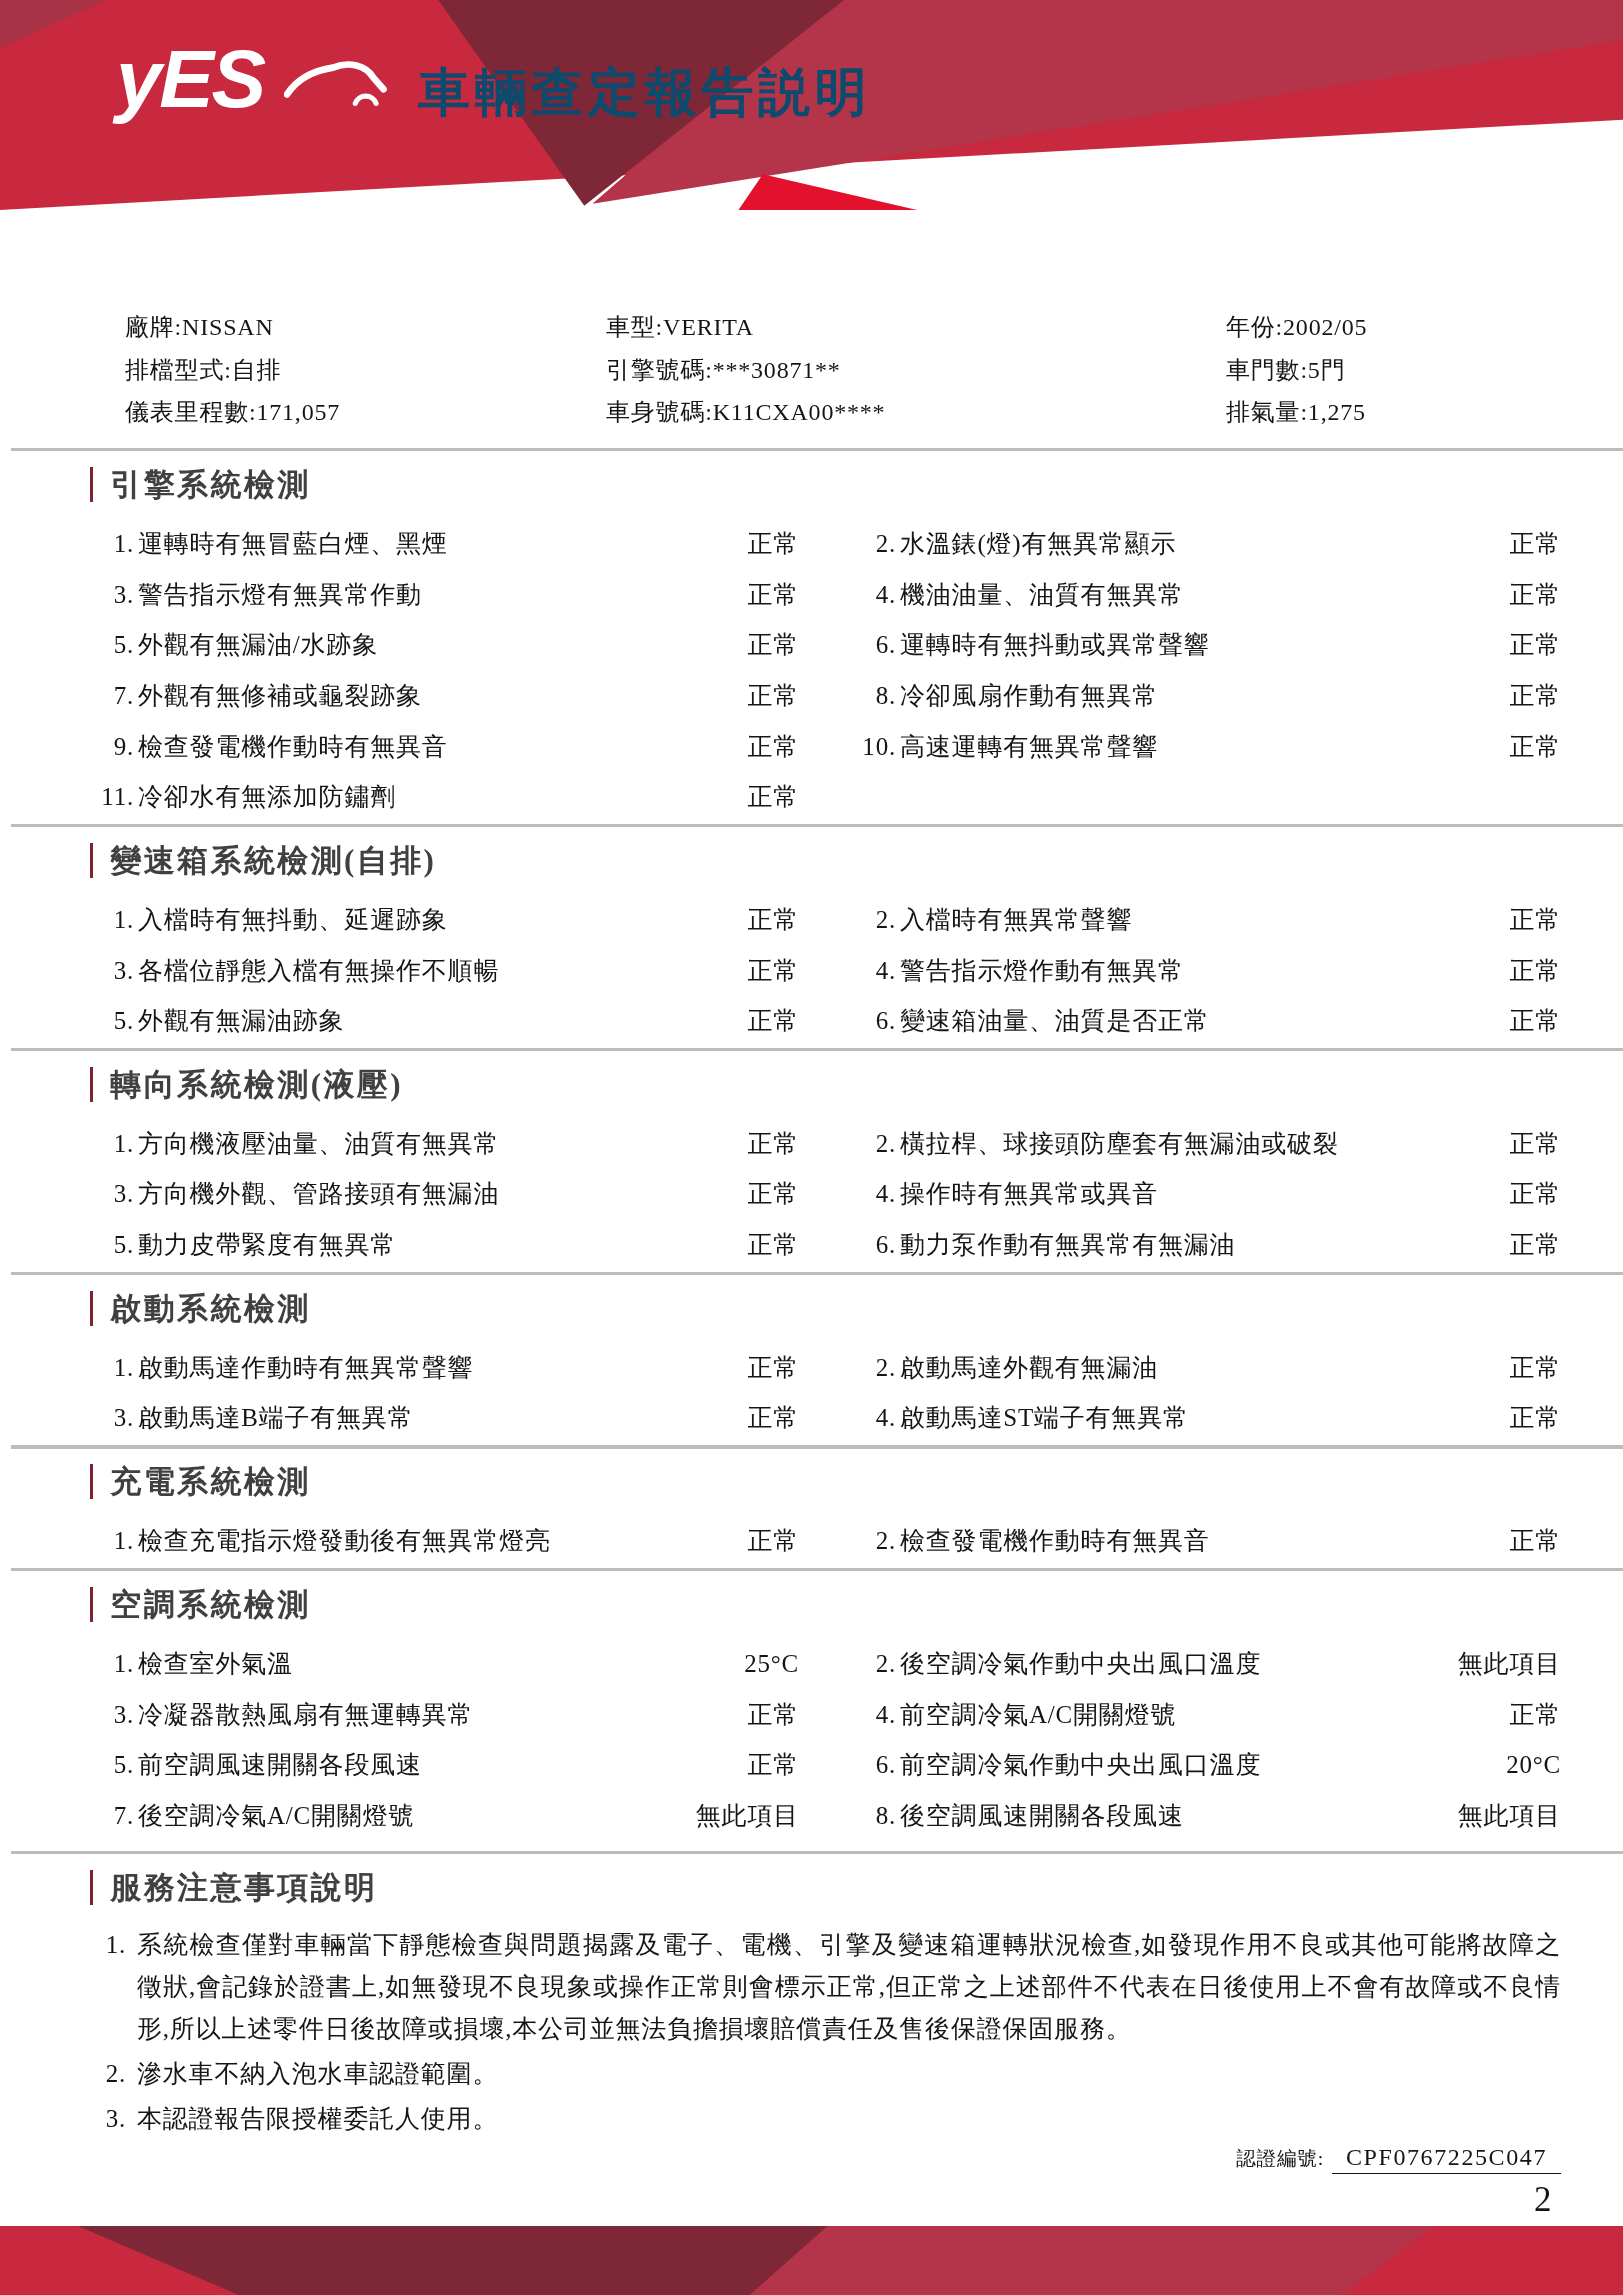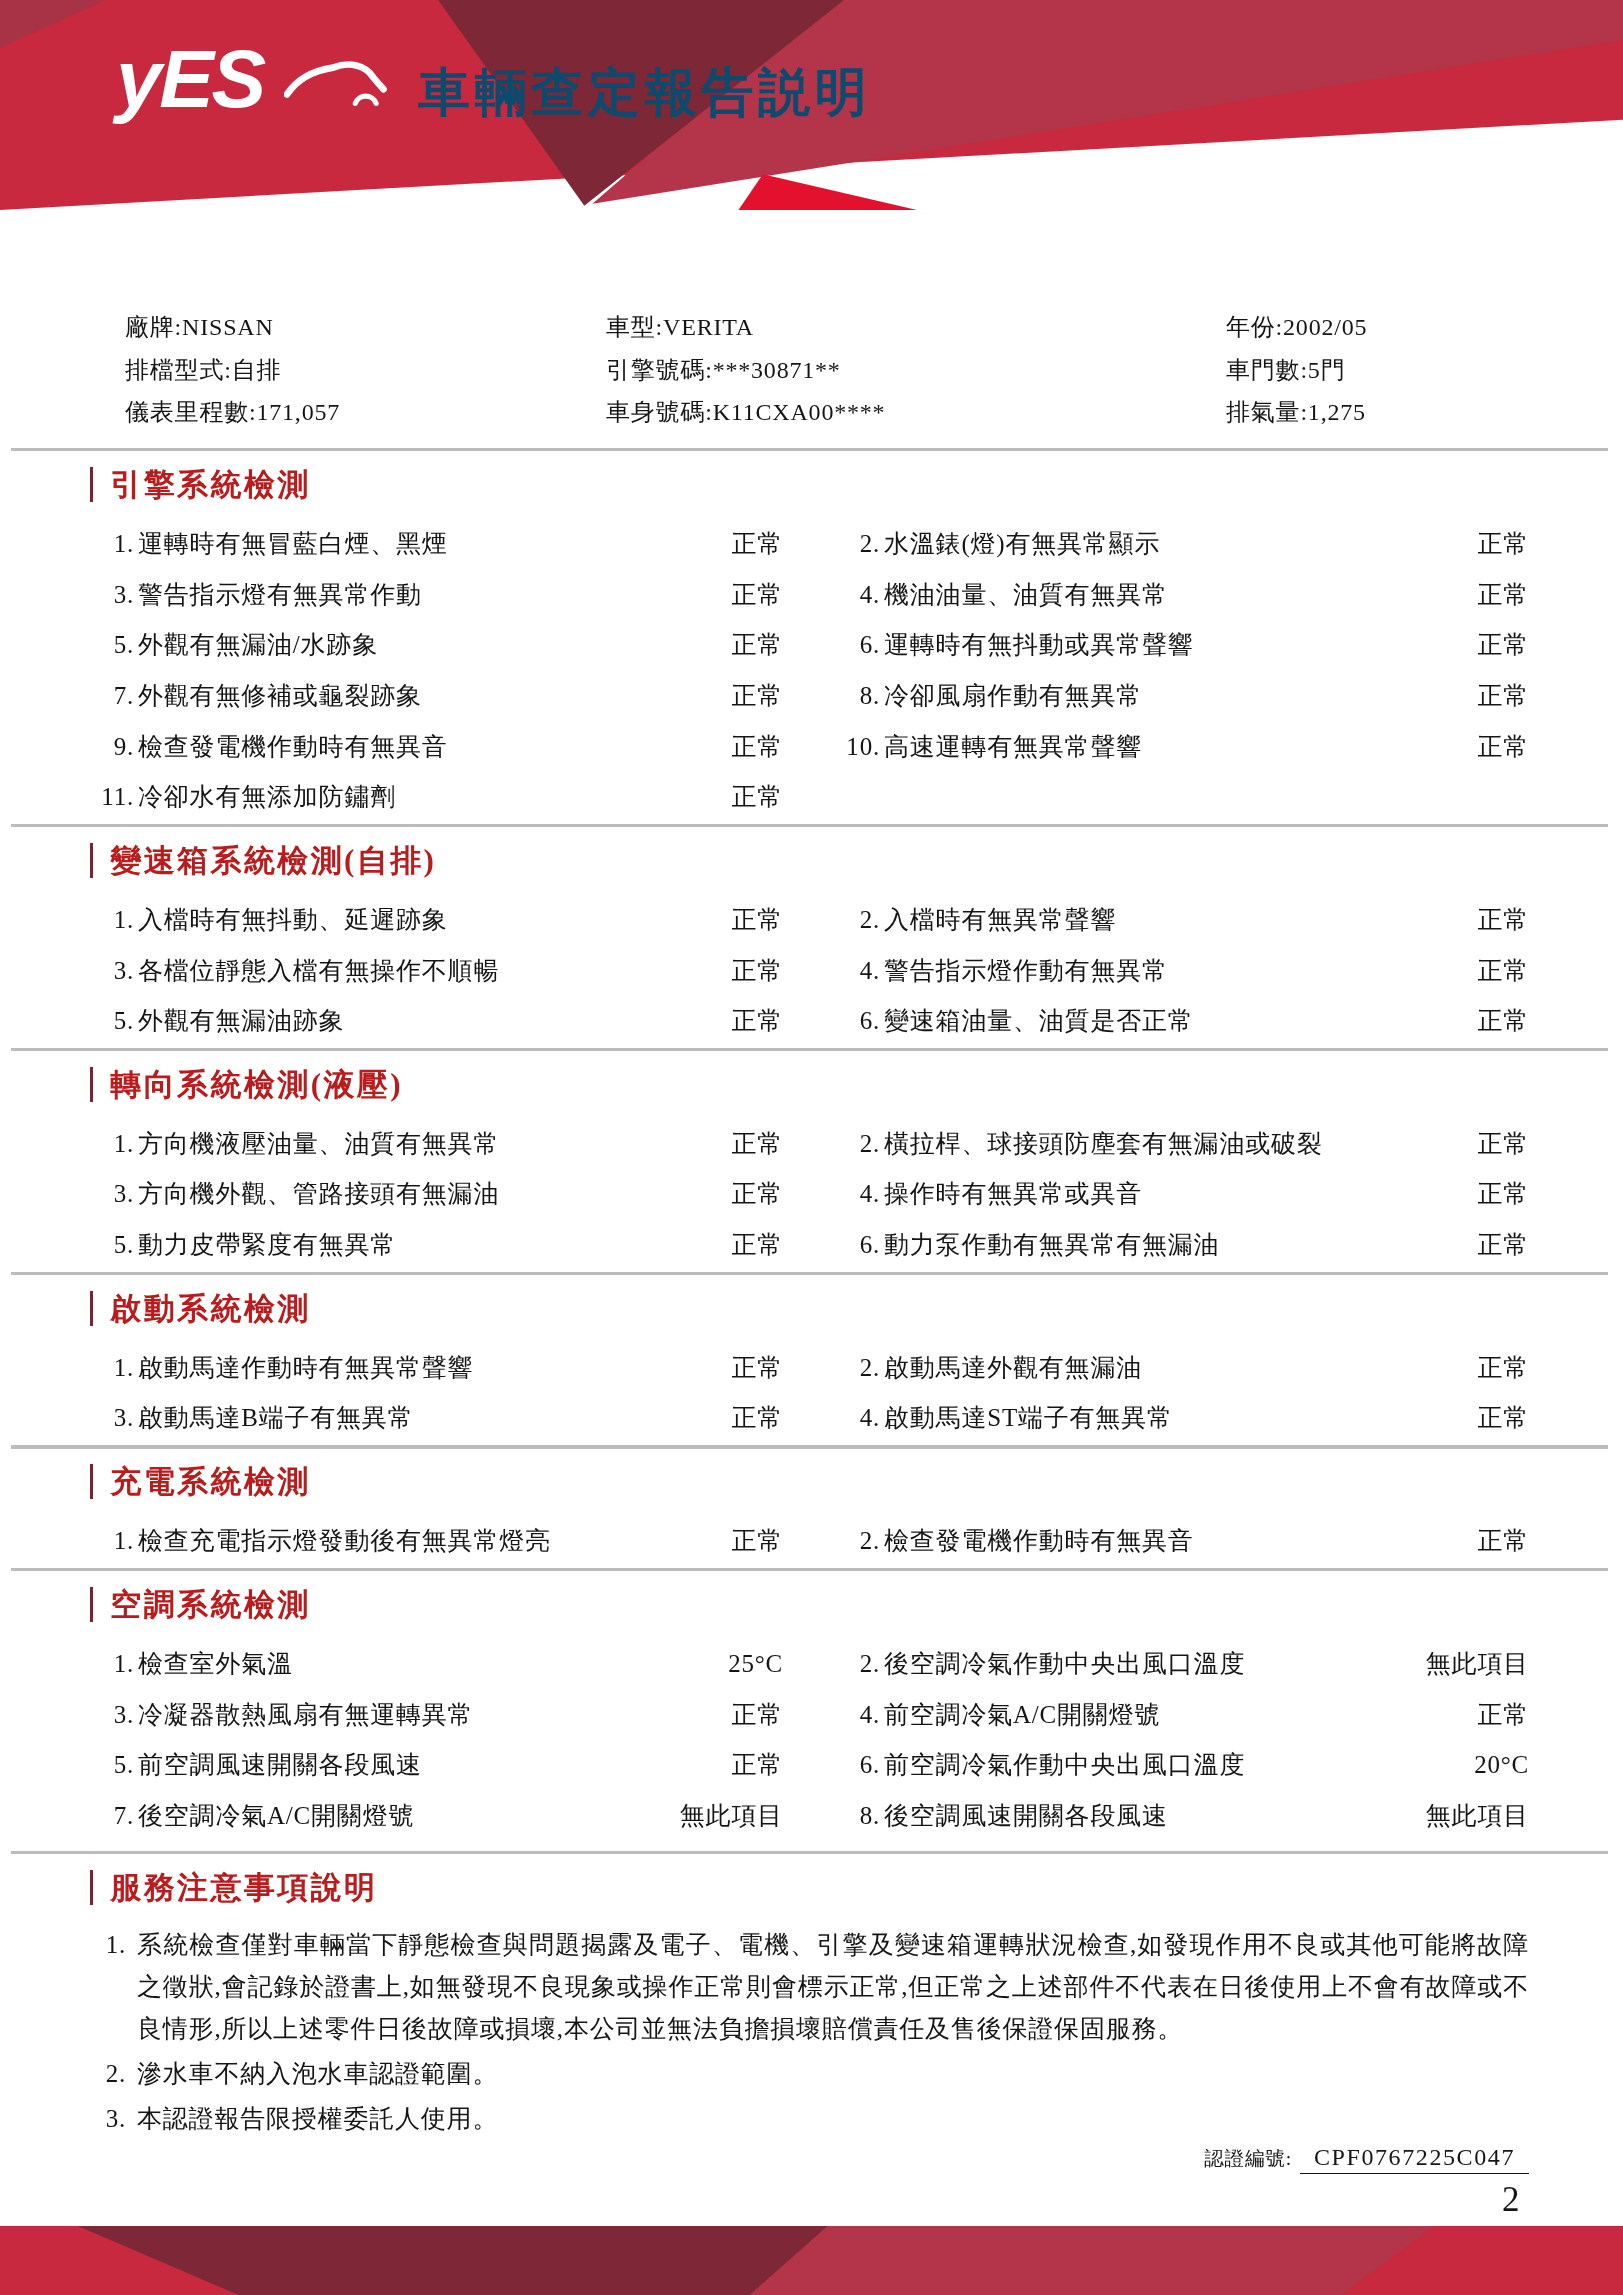--- a/index.html
+++ b/index.html
@@ -25,32 +25,32 @@
     font-family:"Liberation Sans", sans-serif;font-weight:bold;color:#0c4a6e;
     font-size:52px;line-height:55px;letter-spacing:4.7px;margin-left:9.4px;margin-top:7.9px;
   }
   
   .footer{position:absolute;bottom:0;left:0;right:0;height:69px;}
   .fb{position:absolute;inset:0;}
   .fb-base{background:#C8293E;}
   .fb-dark{background:#7E2737;clip-path:polygon(4.8% 0,51% 0,46.2% 100%,14.7% 100%);}
   .fb-mid {background:#B43449;clip-path:polygon(51% 0,88.4% 0,82.6% 100%,46.2% 100%);}
   
-  .content{position:absolute;top:210px;left:0;right:0;padding:0 94px 0 90px;}
+  .content{position:absolute;top:210px;left:0;right:0;padding:0 62px 0 90px;}
   .vi-grid{
     margin-top:104px;padding-left:35px;display:grid;
     grid-template-columns:481px 620px 1fr;row-gap:15.7px;
     font-size:24px;line-height:27px;letter-spacing:0.8px;
   }
   .sep{height:3.1px;background:#BCBCBC;margin:22px -79px 0 -79px;}
   section .sep{margin-top:14px;}
   section:first-of-type .sep{margin-top:22px;}
   .sec-title{
     margin:15.7px 0 0 0;font-size:31px;line-height:35px;font-weight:bold;
-    color:#b91c1c;border-left:3.9px solid #7E2230;padding-left:17.3px;letter-spacing:2.4px;
+    color:#404040;border-left:3.9px solid #7E2230;padding-left:17.3px;letter-spacing:2.4px;
   }
   .items{
     margin-top:28px;display:grid;grid-template-columns:1fr 1fr;
     column-gap:53px;row-gap:23.6px;font-size:25px;line-height:27px;
   }
   .item{display:flex;letter-spacing:0.8px;}
   .item .no{flex:none;width:44px;text-align:right;}
   .item .txt{margin-left:4px;}
   .item .res{flex:none;margin-left:auto;padding-left:15.7px;text-align:left;}
   

